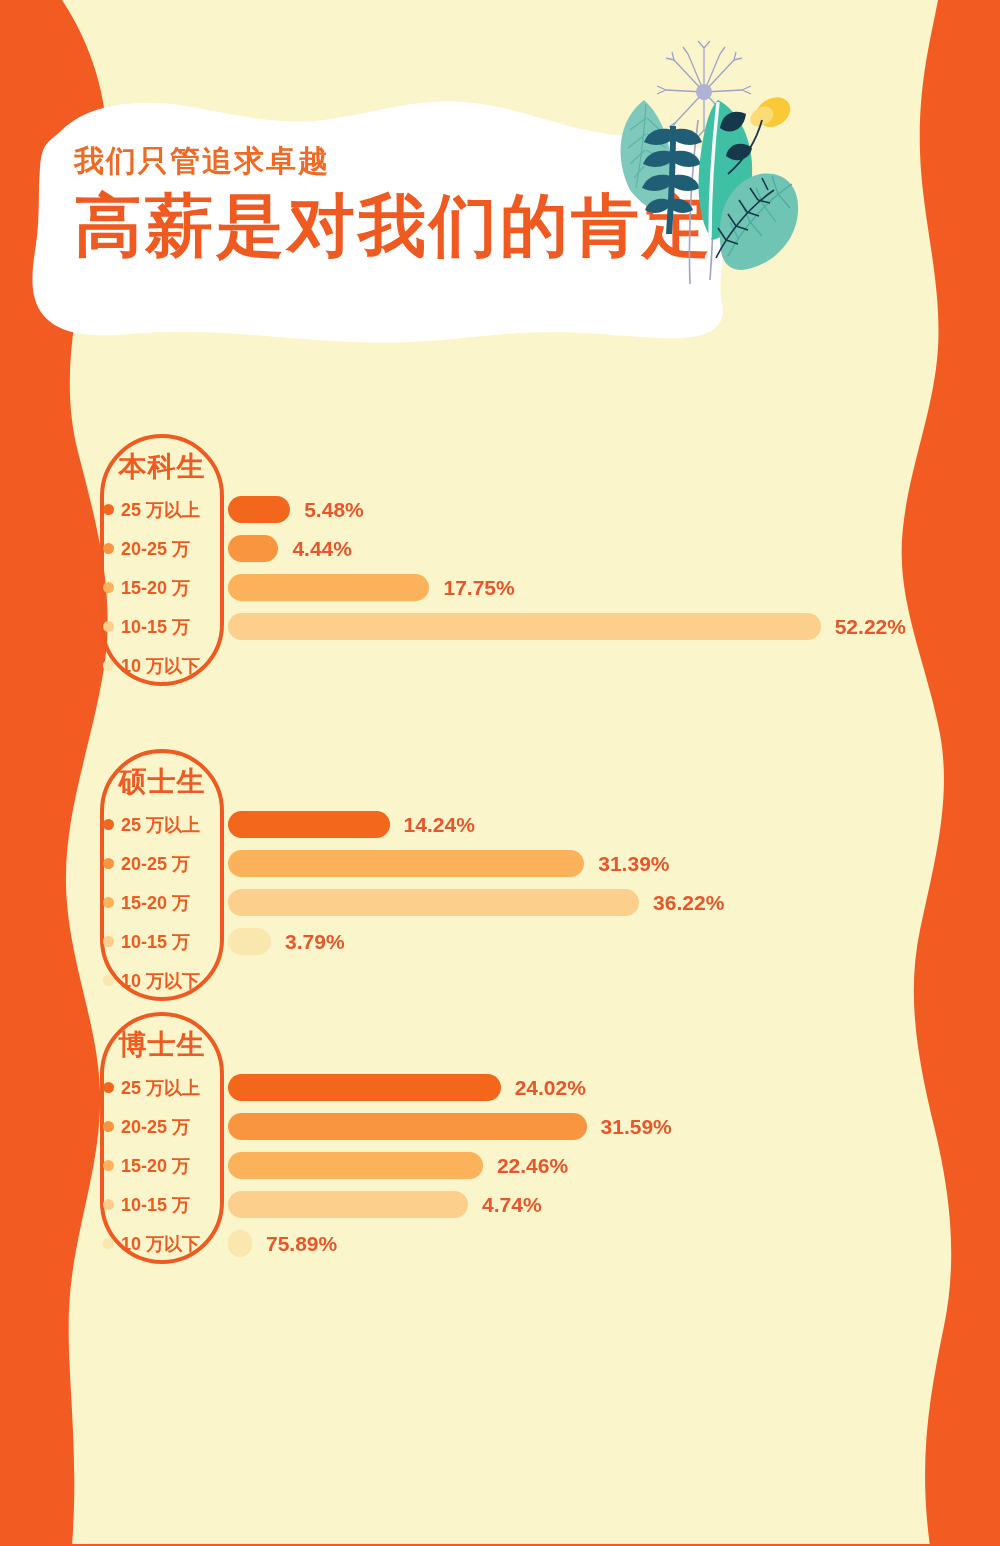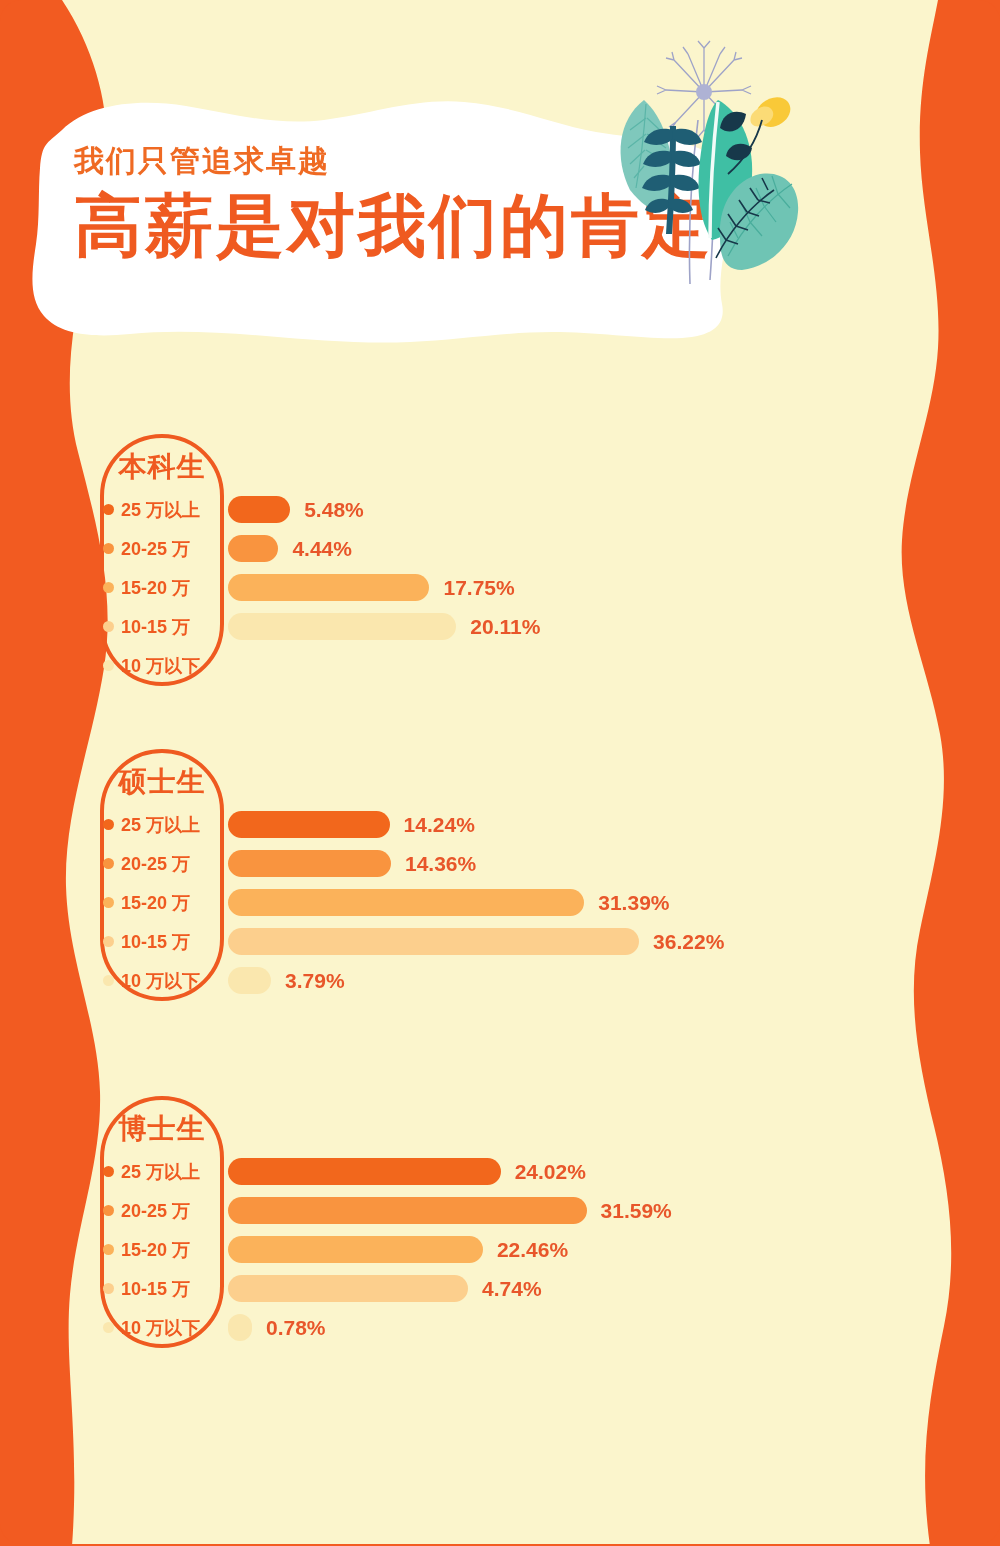--- a/index.html
+++ b/index.html
@@ -90,21 +90,21 @@
   }
 
   
   .group {
     position: absolute;
     left: 100px;
     width: 830px;
   }
   #group-0 { top: 434px; }
   #group-1 { top: 749px; }
-  #group-2 { top: 1096px; }
+  #group-2 { top: 1012px; }
 
   .group-inner {
     position: relative;
     height: 252px;
   }
 
   
   .legend-capsule {
     position: absolute;
     left: 0;
@@ -348,22 +348,22 @@
           </div>
           <div class="bar-row">
             <div class="bar" style="width: 50.394px; background: rgb(249, 148, 63);"></div>
             <div class="bar-value">4.44%</div>
           </div>
           <div class="bar-row">
             <div class="bar" style="width: 201.463px; background: rgb(251, 178, 90);"></div>
             <div class="bar-value">17.75%</div>
           </div>
           <div class="bar-row">
-            <div class="bar" style="width: 228.248px; background: rgb(250, 231, 174);"></div>
-            <div class="bar-value">20.11%</div>
+            <div class="bar" style="width: 592.697px; background: rgb(252, 207, 141);"></div>
+            <div class="bar-value">52.22%</div>
           </div>
         </div>
       </div>
     </div>
 
     <div class="group" id="group-1">
       <div class="group-inner">
         <div class="legend-capsule"></div>
         <div class="legend-title">硕士生</div>
         <div class="legend-rows">
@@ -387,24 +387,20 @@
             <span class="legend-dot" style="background:#FAE7AE"></span>
             <span class="legend-label">10 万以下</span>
           </div>
         </div>
         <div class="bars">
           <div class="bar-row">
             <div class="bar" style="width: 161.624px; background: rgb(242, 103, 28);"></div>
             <div class="bar-value">14.24%</div>
           </div>
           <div class="bar-row">
-            <div class="bar" style="width: 162.986px; background: rgb(249, 148, 63);"></div>
-            <div class="bar-value">14.36%</div>
-          </div>
-          <div class="bar-row">
             <div class="bar" style="width: 356.276px; background: rgb(251, 178, 90);"></div>
             <div class="bar-value">31.39%</div>
           </div>
           <div class="bar-row">
             <div class="bar" style="width: 411.097px; background: rgb(252, 207, 141);"></div>
             <div class="bar-value">36.22%</div>
           </div>
           <div class="bar-row">
             <div class="bar" style="width: 43.0165px; background: rgb(250, 231, 174);"></div>
             <div class="bar-value">3.79%</div>
@@ -451,21 +447,21 @@
           <div class="bar-row">
             <div class="bar" style="width: 254.921px; background: rgb(251, 178, 90);"></div>
             <div class="bar-value">22.46%</div>
           </div>
           <div class="bar-row">
             <div class="bar" style="width: 240.052px; background: rgb(252, 207, 141);"></div>
             <div class="bar-value">4.74%</div>
           </div>
           <div class="bar-row">
             <div class="bar" style="width: 24px; background: rgb(250, 231, 174);"></div>
-            <div class="bar-value">0.78%</div>
+            <div class="bar-value">75.89%</div>
           </div>
         </div>
       </div>
     </div>
 
 
   </div>
 </div>
 
 </body></html>

